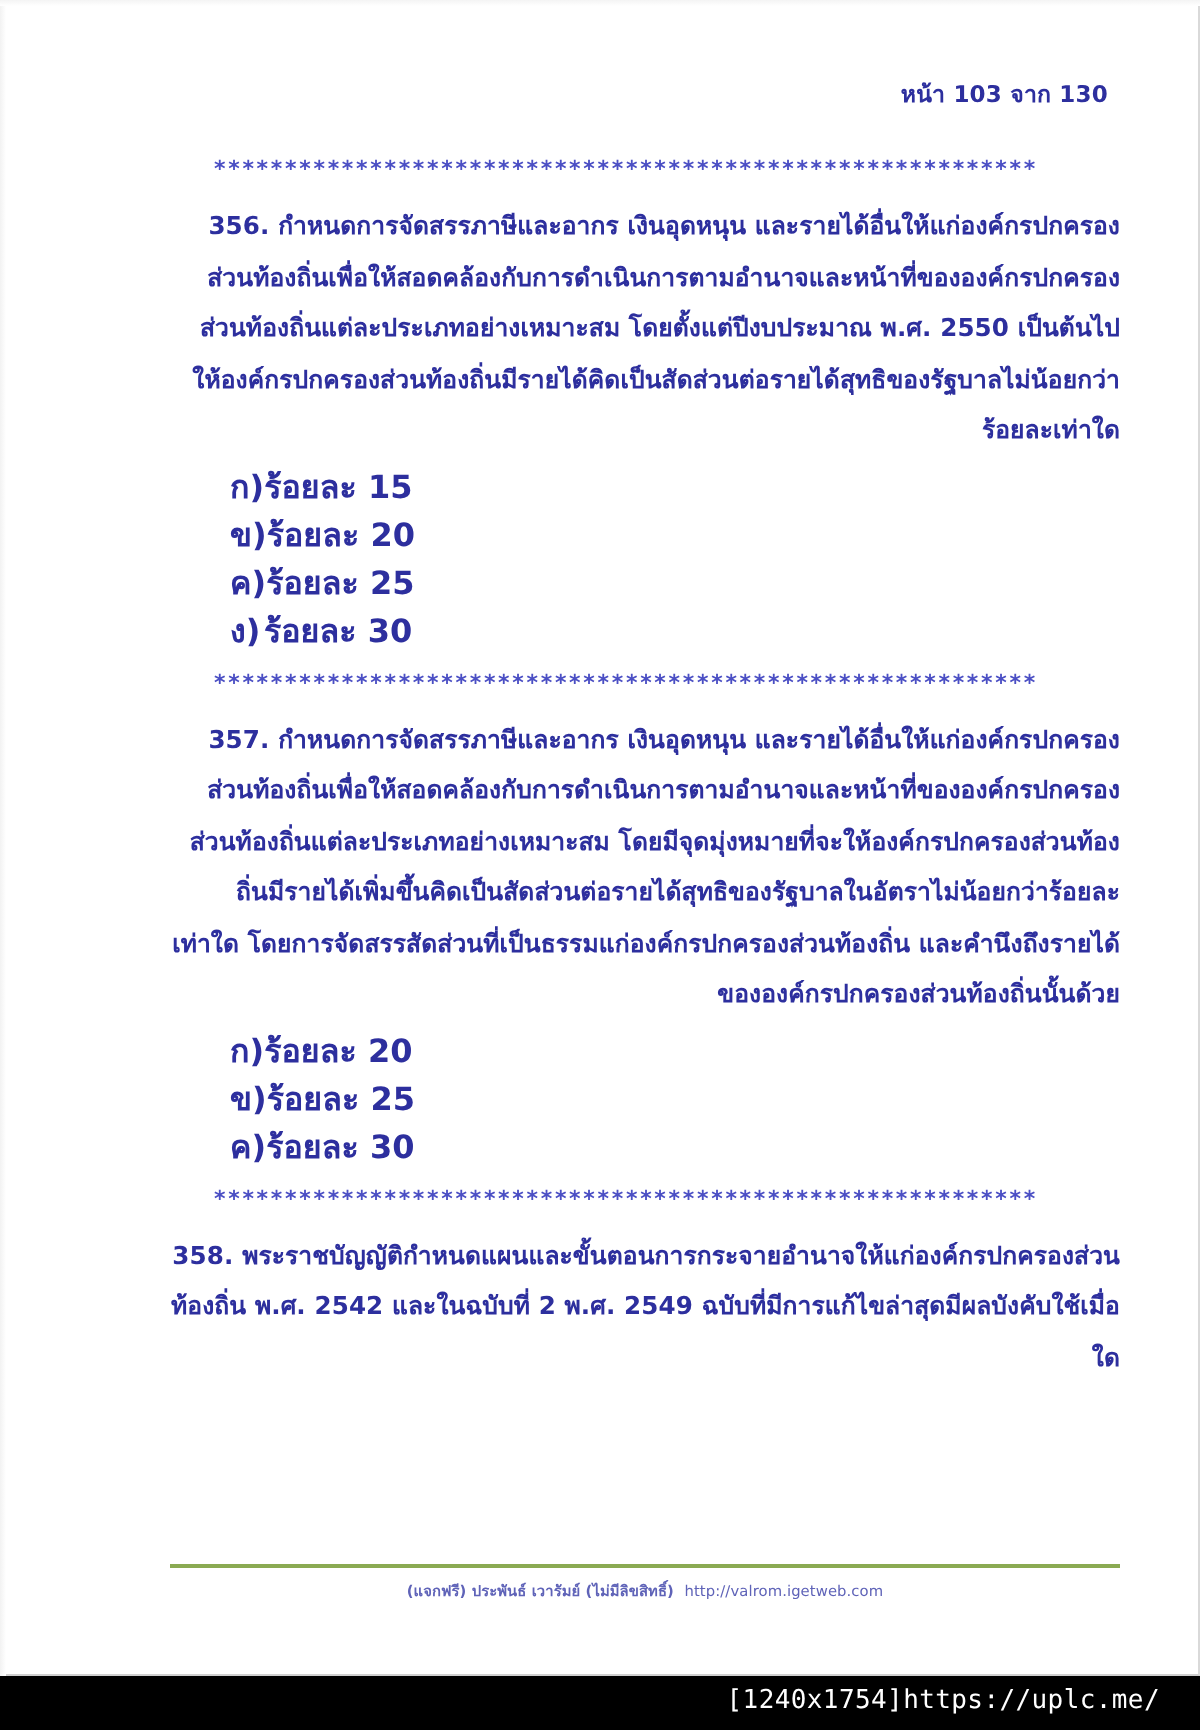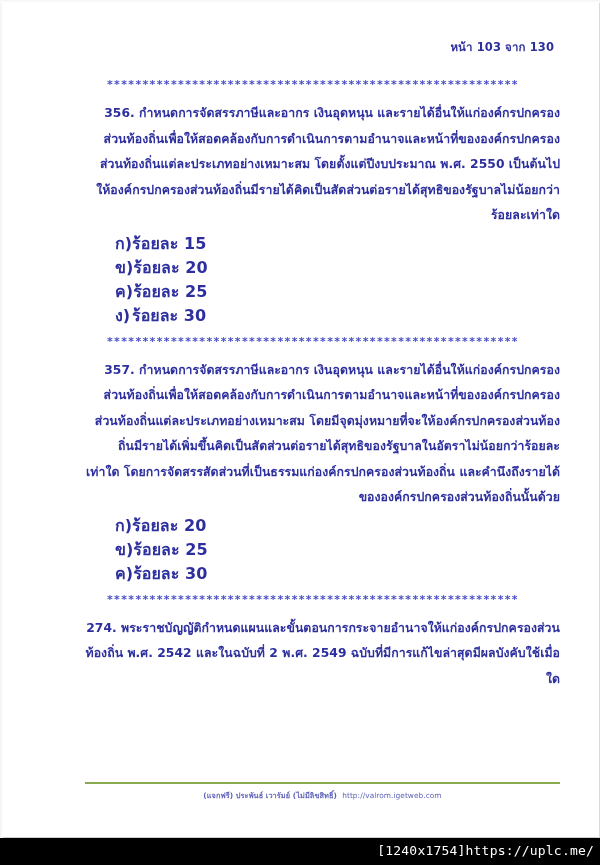--- a/index.html
+++ b/index.html
@@ -146,21 +146,21 @@
   #status-bar {
     position: absolute;
     left: 0;
     top: 838px;
     width: 600px;
     height: 27px;
     background: #000000;
   }
   #status-label {
     position: absolute;
-    right: 6px;
+    right: 20px;
     top: 5px;
     color: #ffffff;
     font-family: "DejaVu Sans Mono", "Liberation Mono", monospace;
     font-size: 13px;
     letter-spacing: 0.2px;
     white-space: nowrap;
   }
 </style>
 </head>
 <body>
@@ -208,21 +208,21 @@
           </li>
           <li class="choice-item">
             <span class="choice-key">ค)</span><span>ร้อยละ 30</span>
           </li>
         </ul>
       </div>
 
       <div class="sep-line">**********************************************************</div>
 
       <div class="question-block">
-        <p class="question-text"><span>274.</span> <span>พระราชบัญญัติกำหนดแผนและขั้นตอนการกระจายอำนาจให้แก่องค์กรปกครองส่วนท้องถิ่น พ.ศ. 2542 และในฉบับที่ 2 พ.ศ. 2549 ฉบับที่มีการแก้ไขล่าสุดมีผลบังคับใช้เมื่อใด</span></p>
+        <p class="question-text"><span>358.</span> <span>พระราชบัญญัติกำหนดแผนและขั้นตอนการกระจายอำนาจให้แก่องค์กรปกครองส่วนท้องถิ่น พ.ศ. 2542 และในฉบับที่ 2 พ.ศ. 2549 ฉบับที่มีการแก้ไขล่าสุดมีผลบังคับใช้เมื่อใด</span></p>
       </div>
 
     </div>
 
     <div id="footer-rule"></div>
 
     <div id="footer-note"><span>(แจกฟรี) ประพันธ์ เวารัมย์ (ไม่มีลิขสิทธิ์)</span>&nbsp;&nbsp;<span class="footer-url">http://valrom.igetweb.com</span></div>
   </div>
 
   <div id="status-bar">

